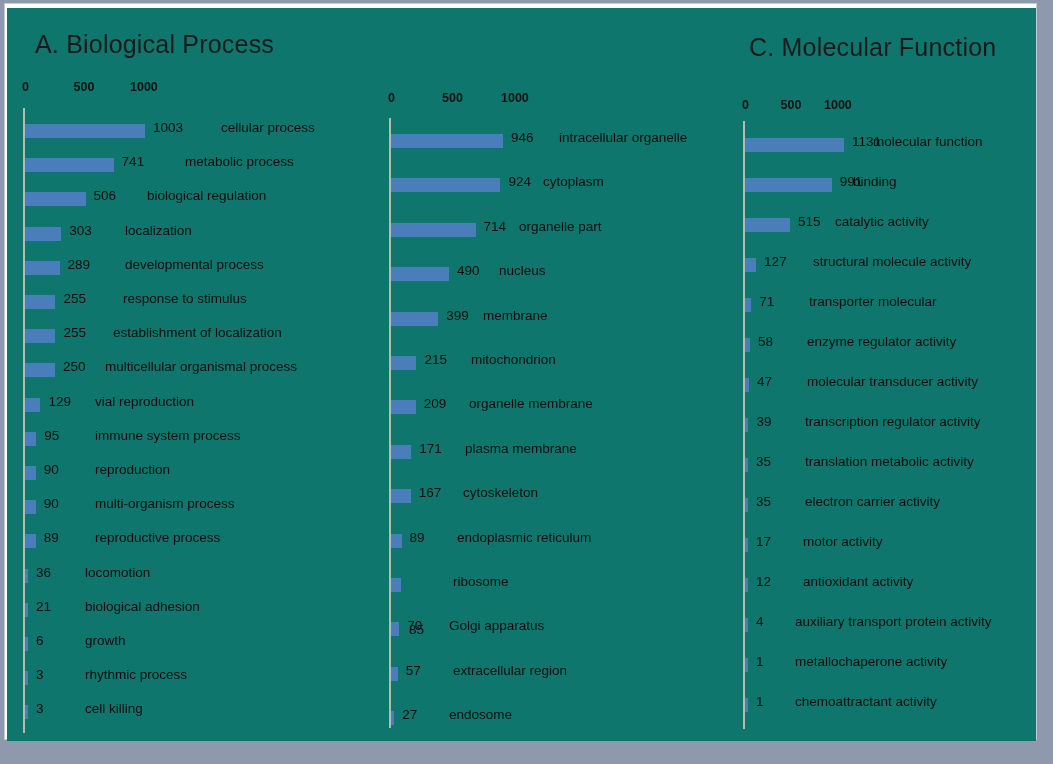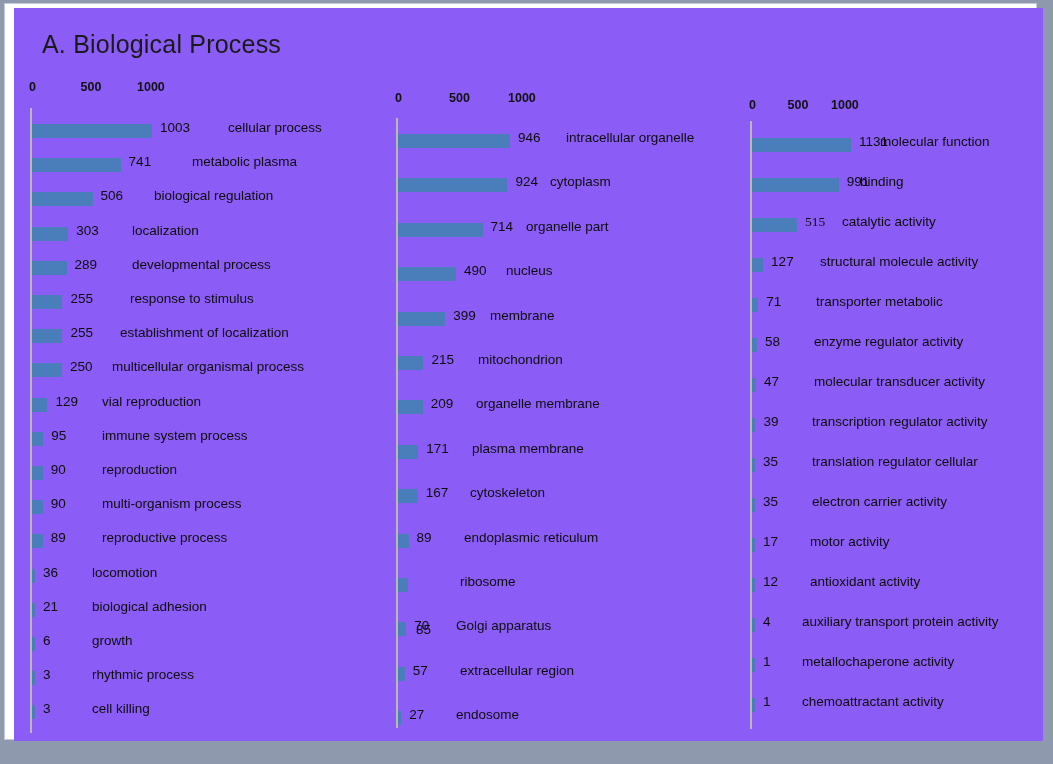--- a/index.html
+++ b/index.html
@@ -15,23 +15,23 @@
     background:#8e99ad;           
   }
   #slide-page{
     position:absolute;left:4px;top:3px;
     width:1033px;height:737px;
     background:#ffffff;
     border:1px solid #c3cbd8;
     box-sizing:border-box;
   }
   #slide-inner{
-    position:absolute;left:9px;top:4px;
+    position:absolute;left:2px;top:4px;
     width:1029px;height:733px;
-    background:#8b5cf6;
+    background:#0f766e;
     box-sizing:border-box;
   }
   
   .panel{position:absolute;top:0;height:733px;}
   #panel-a{left:0px;width:372px;}
   #panel-b{left:360px;width:352px;}
   #panel-c{left:712px;width:317px;}
 
   .panel-title{
     position:absolute;
@@ -95,21 +95,21 @@
         <div class="axis-line" style="left: 16px; top: 100px; height: 625px;"></div>
         <div class="rows">
             <div class="row" style="left: 18px; top: 116px; width: 330px;">
               <div class="bar" style="width: 119.959px; background: rgb(74, 126, 187);"></div>
               <span class="value" style="left: 127.959px;">1003</span>
               <span class="cat" style="left: 196px;">cellular process</span>
             </div>
             <div class="row" style="left: 18px; top: 150.2px; width: 330px;">
               <div class="bar" style="width: 88.6236px; background: rgb(74, 126, 187);"></div>
               <span class="value" style="left: 96.6236px;">741</span>
-              <span class="cat" style="left: 160px;">metabolic plasma</span>
+              <span class="cat" style="left: 160px;">metabolic process</span>
             </div>
             <div class="row" style="left: 18px; top: 184.4px; width: 330px;">
               <div class="bar" style="width: 60.5176px; background: rgb(74, 126, 187);"></div>
               <span class="value" style="left: 68.5176px;">506</span>
               <span class="cat" style="left: 122px;">biological regulation</span>
             </div>
             <div class="row" style="left: 18px; top: 218.6px; width: 330px;">
               <div class="bar" style="width: 36.2388px; background: rgb(74, 126, 187);"></div>
               <span class="value" style="left: 44.2388px;">303</span>
               <span class="cat" style="left: 100px;">localization</span>
@@ -262,71 +262,72 @@
             </div>
             <div class="row" style="left: 24px; top: 703.2px; width: 330px;">
               <div class="bar" style="width: 3.1995px; background: rgb(74, 126, 187);"></div>
               <span class="value" style="left: 11.1995px;">27</span>
               <span class="cat" style="left: 58px;">endosome</span>
             </div>
           </div>
       </div>
 
       <div class="panel" id="panel-c">
+        <div class="panel-title">C. Molecular Function</div>
         <div class="axis-ticks" style="left: 0px; top: 90px;">
             <span class="tick" style="left: 23px;">0</span>
             <span class="tick" style="left: 61.5px;">500</span>
             <span class="tick" style="left: 105px;">1000</span>
           </div>
         <div class="axis-line" style="left: 24px; top: 113px; height: 608px;"></div>
         <div class="rows">
             <div class="row" style="left: 26px; top: 130px; width: 330px;">
               <div class="bar" style="width: 98.9625px; background: rgb(74, 126, 187);"></div>
               <span class="value" style="left: 106.962px;">1131</span>
               <span class="cat" style="left: 128px;">molecular function</span>
             </div>
             <div class="row" style="left: 26px; top: 170px; width: 330px;">
               <div class="bar" style="width: 86.7125px; background: rgb(74, 126, 187);"></div>
               <span class="value" style="left: 94.7125px;">991</span>
               <span class="cat" style="left: 108px;">binding</span>
             </div>
             <div class="row" style="left: 26px; top: 210px; width: 330px;">
               <div class="bar" style="width: 45.0625px; background: rgb(74, 126, 187);"></div>
-              <span class="value" style="left: 53.0625px; font-family: Liberation Serif, serif;">515</span>
+              <span class="value" style="left: 53.0625px;">515</span>
               <span class="cat" style="left: 90px;">catalytic activity</span>
             </div>
             <div class="row" style="left: 26px; top: 250px; width: 330px;">
               <div class="bar" style="width: 11.1125px; background: rgb(74, 126, 187);"></div>
               <span class="value" style="left: 19.1125px;">127</span>
               <span class="cat" style="left: 68px;">structural molecule activity</span>
             </div>
             <div class="row" style="left: 26px; top: 290px; width: 330px;">
               <div class="bar" style="width: 6.2125px; background: rgb(74, 126, 187);"></div>
               <span class="value" style="left: 14.2125px;">71</span>
-              <span class="cat" style="left: 64px;">transporter metabolic</span>
+              <span class="cat" style="left: 64px;">transporter molecular</span>
             </div>
             <div class="row" style="left: 26px; top: 330px; width: 330px;">
               <div class="bar" style="width: 5.075px; background: rgb(74, 126, 187);"></div>
               <span class="value" style="left: 13.075px;">58</span>
               <span class="cat" style="left: 62px; text-align: right;">enzyme regulator activity</span>
             </div>
             <div class="row" style="left: 26px; top: 370px; width: 330px;">
               <div class="bar" style="width: 4.1125px; background: rgb(74, 126, 187);"></div>
               <span class="value" style="left: 12.1125px;">47</span>
               <span class="cat" style="left: 62px;">molecular transducer activity</span>
             </div>
             <div class="row" style="left: 26px; top: 410px; width: 330px;">
               <div class="bar" style="width: 3.4125px; background: rgb(74, 126, 187);"></div>
               <span class="value" style="left: 11.4125px;">39</span>
               <span class="cat" style="left: 60px;">transcription regulator activity</span>
             </div>
             <div class="row" style="left: 26px; top: 450px; width: 330px;">
               <div class="bar" style="width: 3.0625px; background: rgb(74, 126, 187);"></div>
               <span class="value" style="left: 11.0625px;">35</span>
-              <span class="cat" style="left: 60px;">translation regulator cellular</span>
+              <span class="cat" style="left: 60px;">translation metabolic activity</span>
             </div>
             <div class="row" style="left: 26px; top: 490px; width: 330px;">
               <div class="bar" style="width: 3.0625px; background: rgb(74, 126, 187);"></div>
               <span class="value" style="left: 11.0625px;">35</span>
               <span class="cat" style="left: 60px;">electron carrier activity</span>
             </div>
             <div class="row" style="left: 26px; top: 530px; width: 330px;">
               <div class="bar" style="width: 3px; background: rgb(74, 126, 187);"></div>
               <span class="value" style="left: 11px;">17</span>
               <span class="cat" style="left: 58px;">motor activity</span>

